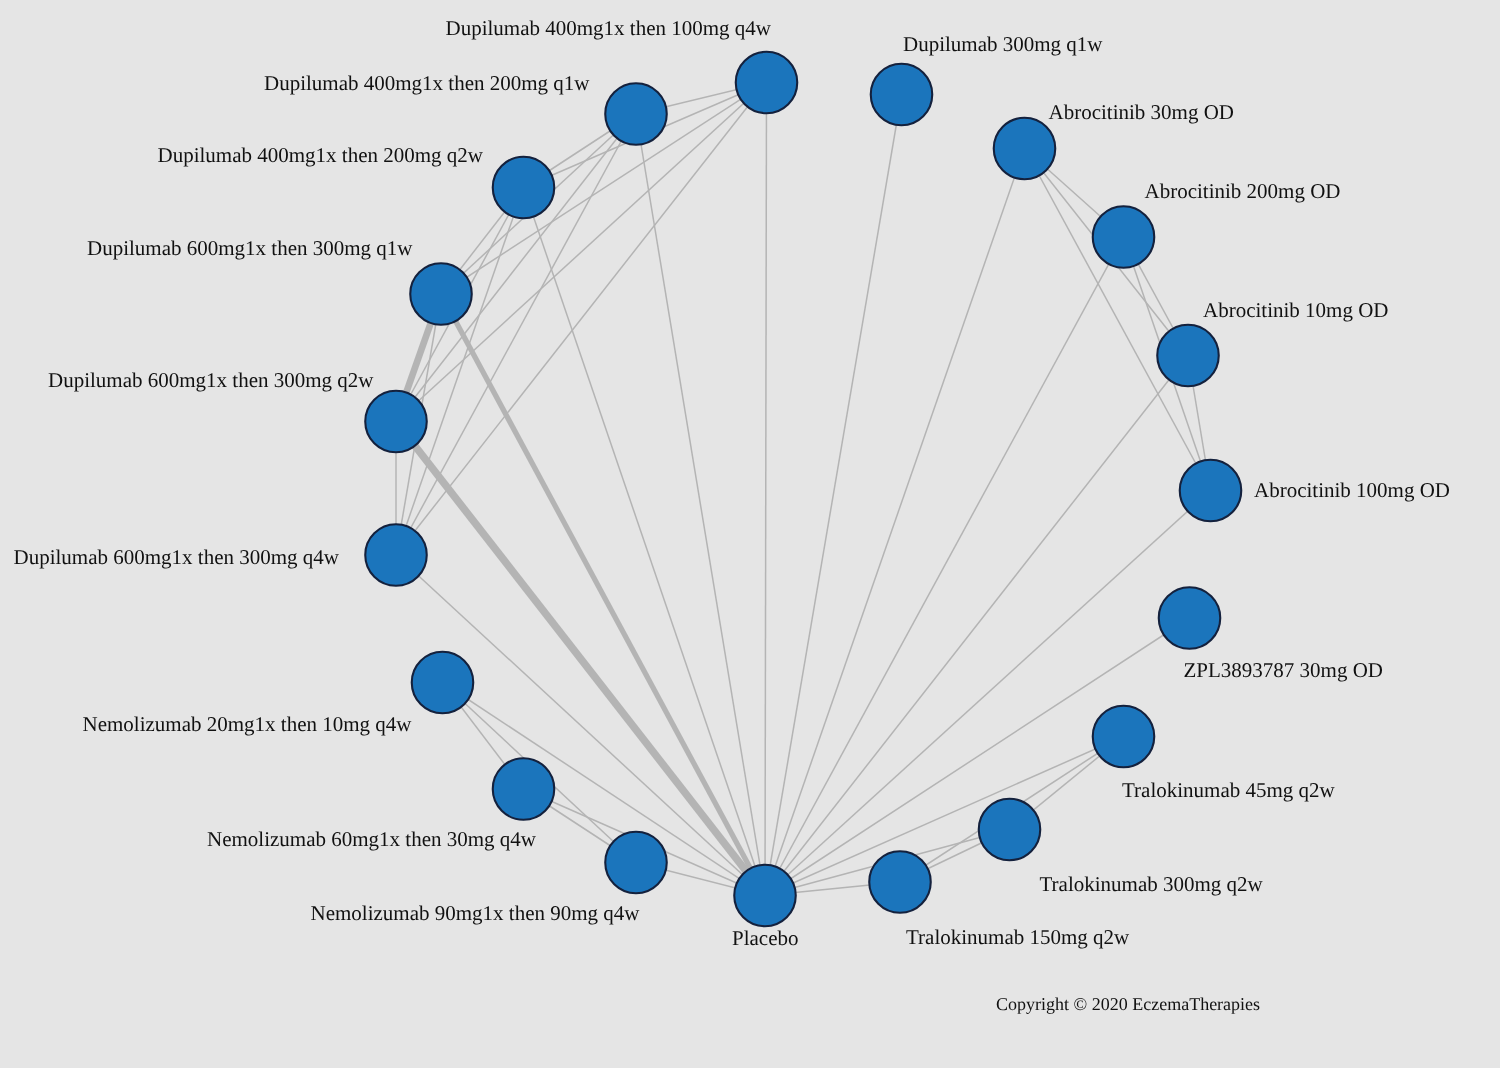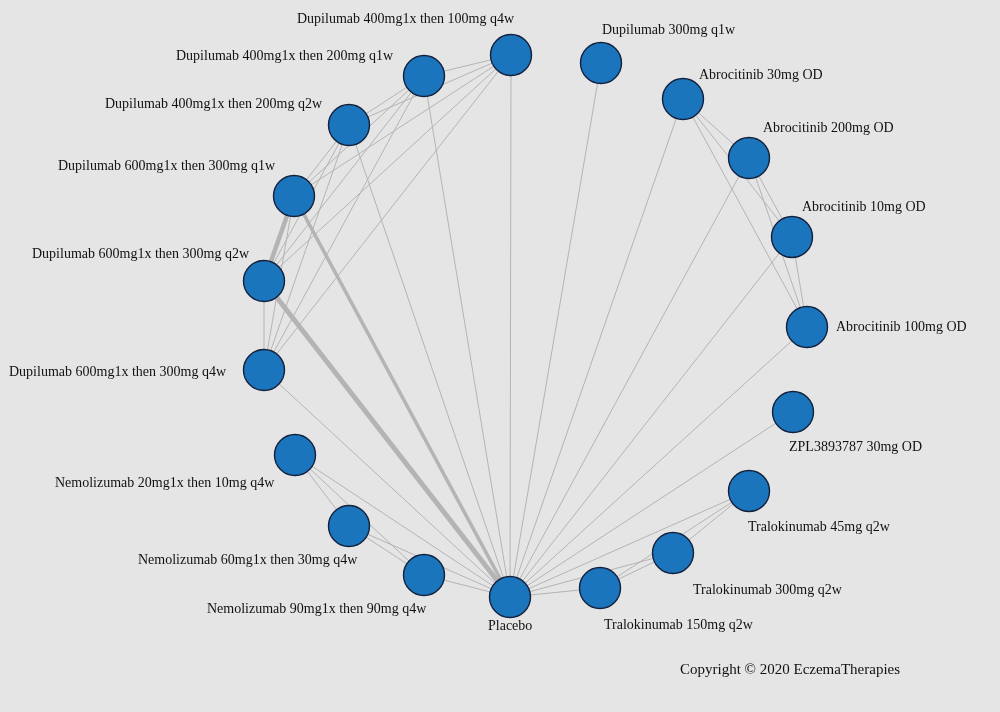--- a/index.html
+++ b/index.html
@@ -20,23 +20,23 @@
     left: 0;
     top: 0;
   }
   svg#network-svg text {
     font-family: "Liberation Serif", "DejaVu Serif", serif;
     font-size: 14px;
     fill: #111111;
   }
   .footer {
     position: absolute;
-    left: 680px;
+    left: 664px;
     top: 660px;
-    font-size: 15px;
+    font-size: 12px;
     color: #111111;
     line-height: 19px;
     white-space: nowrap;
     text-align: right;
   }
 </style>
 </head>
 <body>
 
 <div class="stage">

